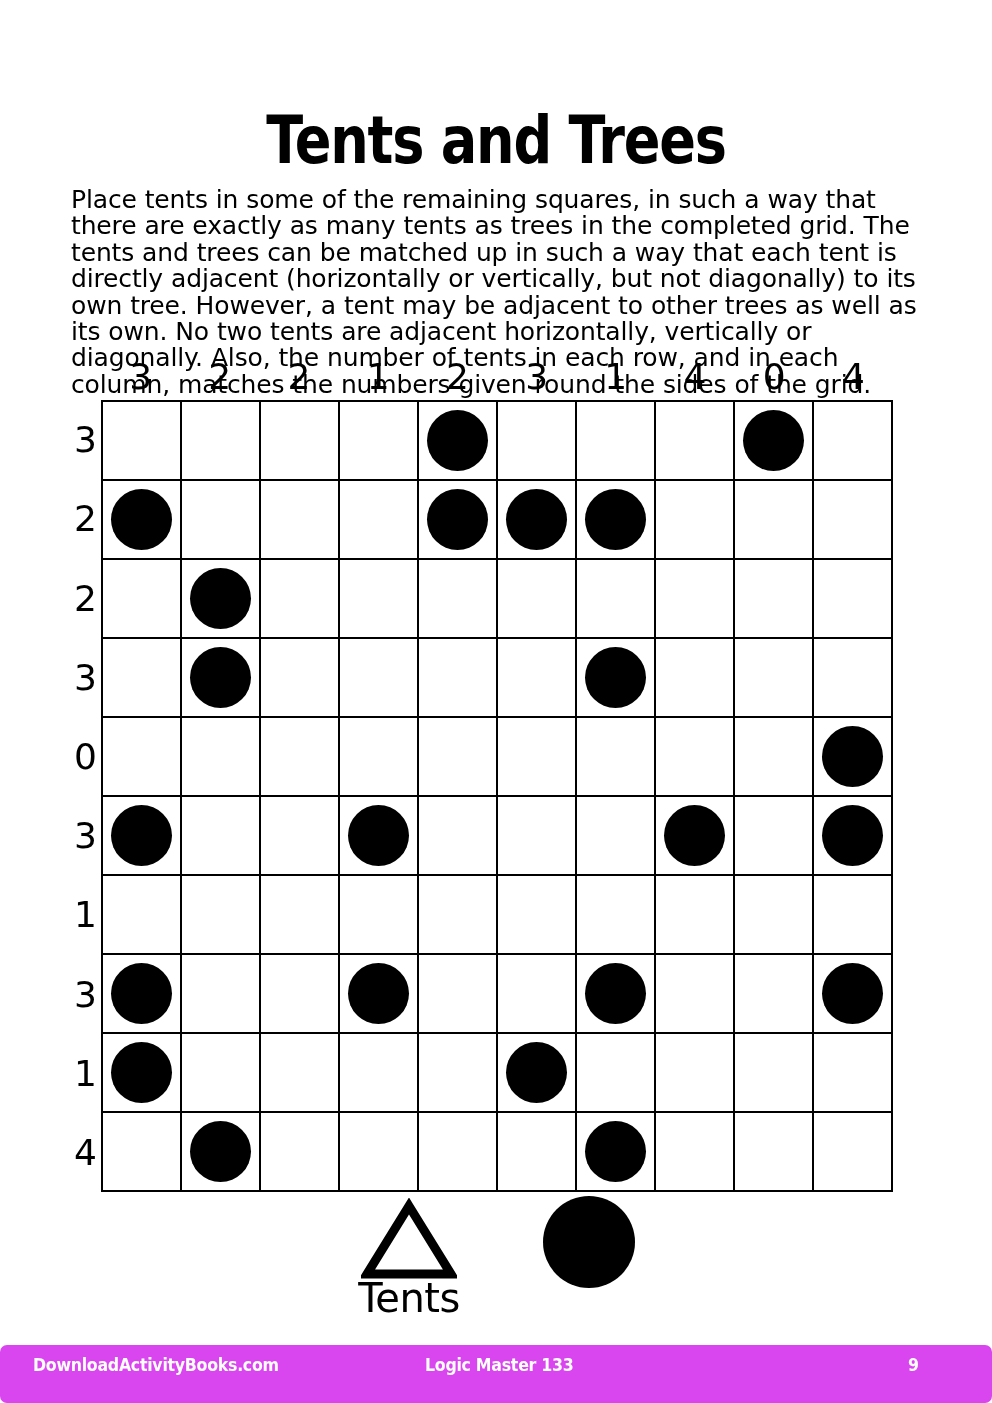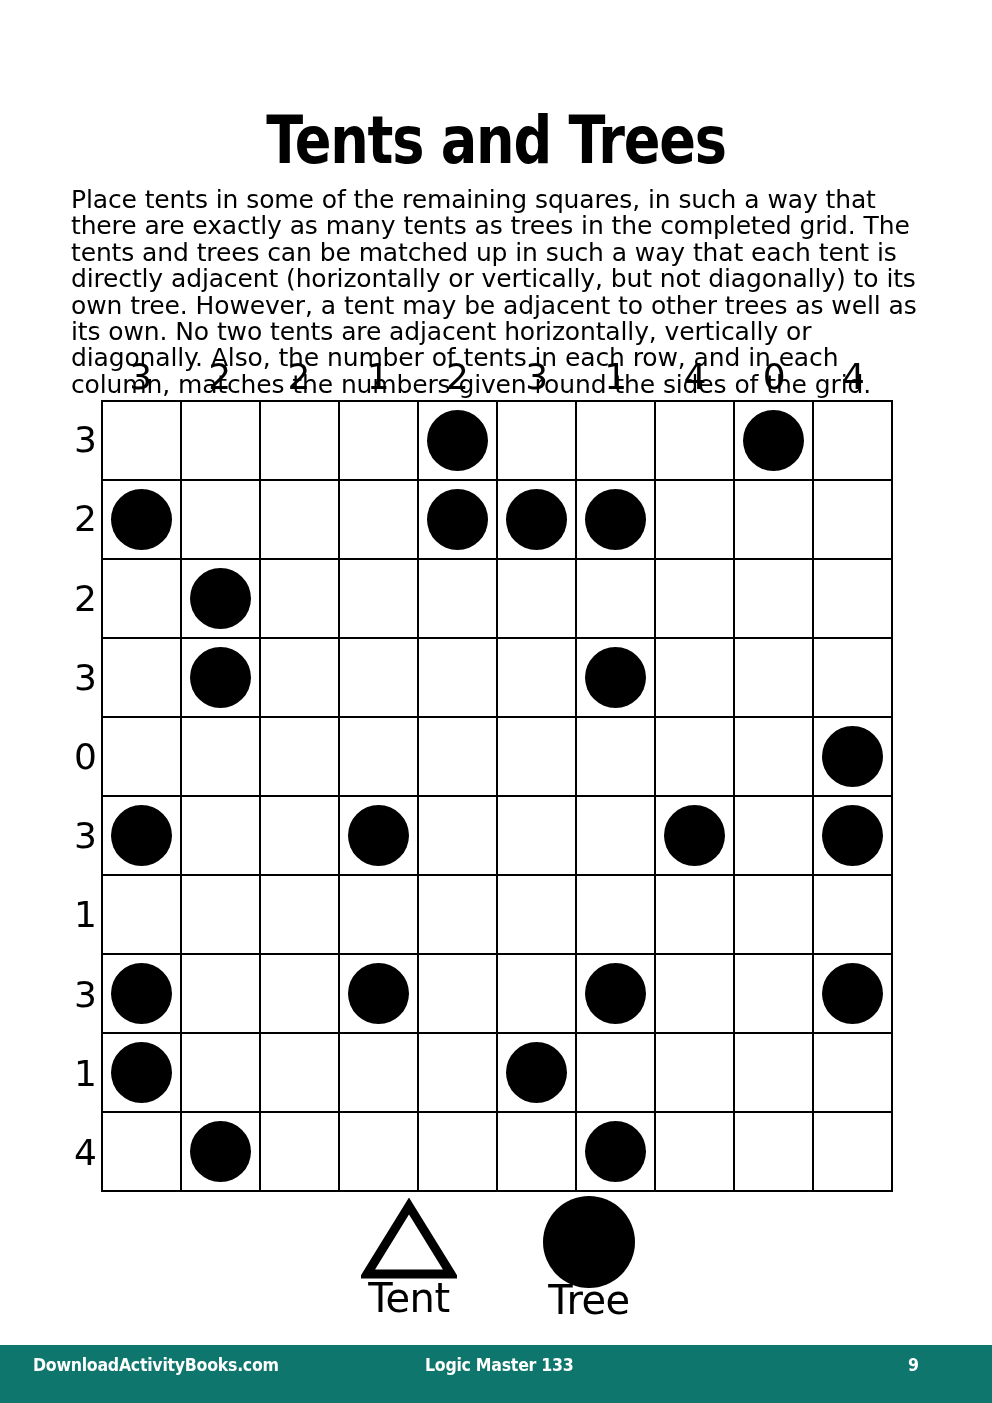--- a/index.html
+++ b/index.html
@@ -369,29 +369,28 @@
 </div>
 
 <div id="legend">
 
   <div class="legend-item" id="legend-tent">
     <div class="legend-glyph tent-icon">
       <svg width="96" height="84" viewBox="0 0 96 84" aria-hidden="true">
         <polygon points="48,8 90,76 6,76" fill="none" stroke="#000000" stroke-width="9" stroke-linejoin="miter"></polygon>
       </svg>
     </div>
-    <div class="legend-label">Tent</div>
+    <div class="legend-label">Tents</div>
   </div>
 
   <div class="legend-item" id="legend-tree">
     <div class="legend-glyph">
       <div class="tree-icon-circle"></div>
     </div>
-    <div class="legend-label">Tree</div>
   </div>
 
 </div>
 
-<div id="footer" style="background: #0f766e;">
+<div id="footer" style="background: #d946ef; border-radius: 7px;">
   <div class="footer-text" id="footer-site" style="color: rgb(255, 255, 255);">DownloadActivityBooks.com</div>
   <div class="footer-text" id="footer-book" style="color: rgb(255, 255, 255);">Logic Master 133</div>
   <div class="footer-text" id="footer-page" style="color: rgb(255, 255, 255);">9</div>
 </div>
 
 </body></html>

